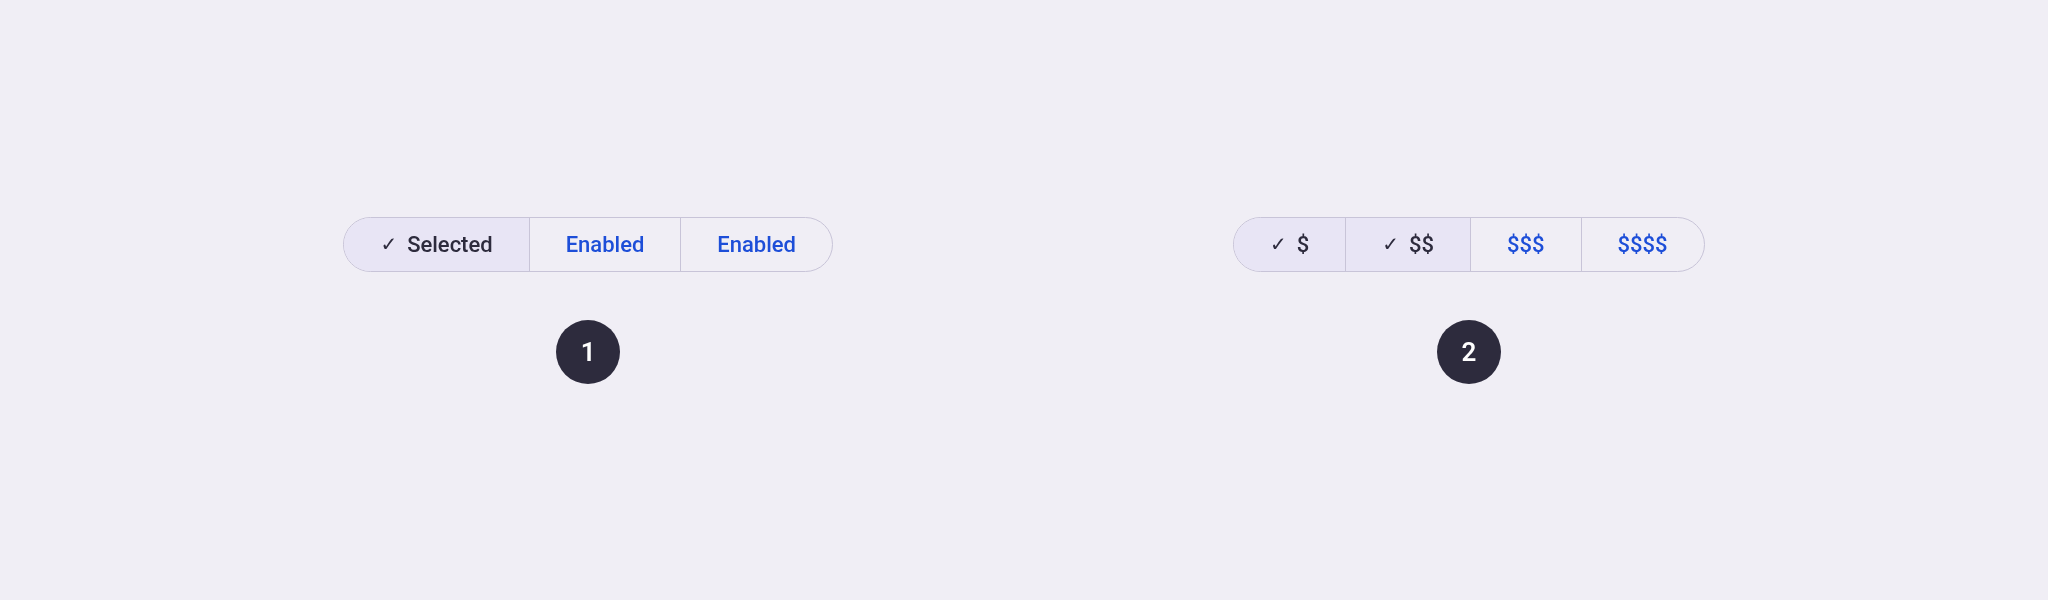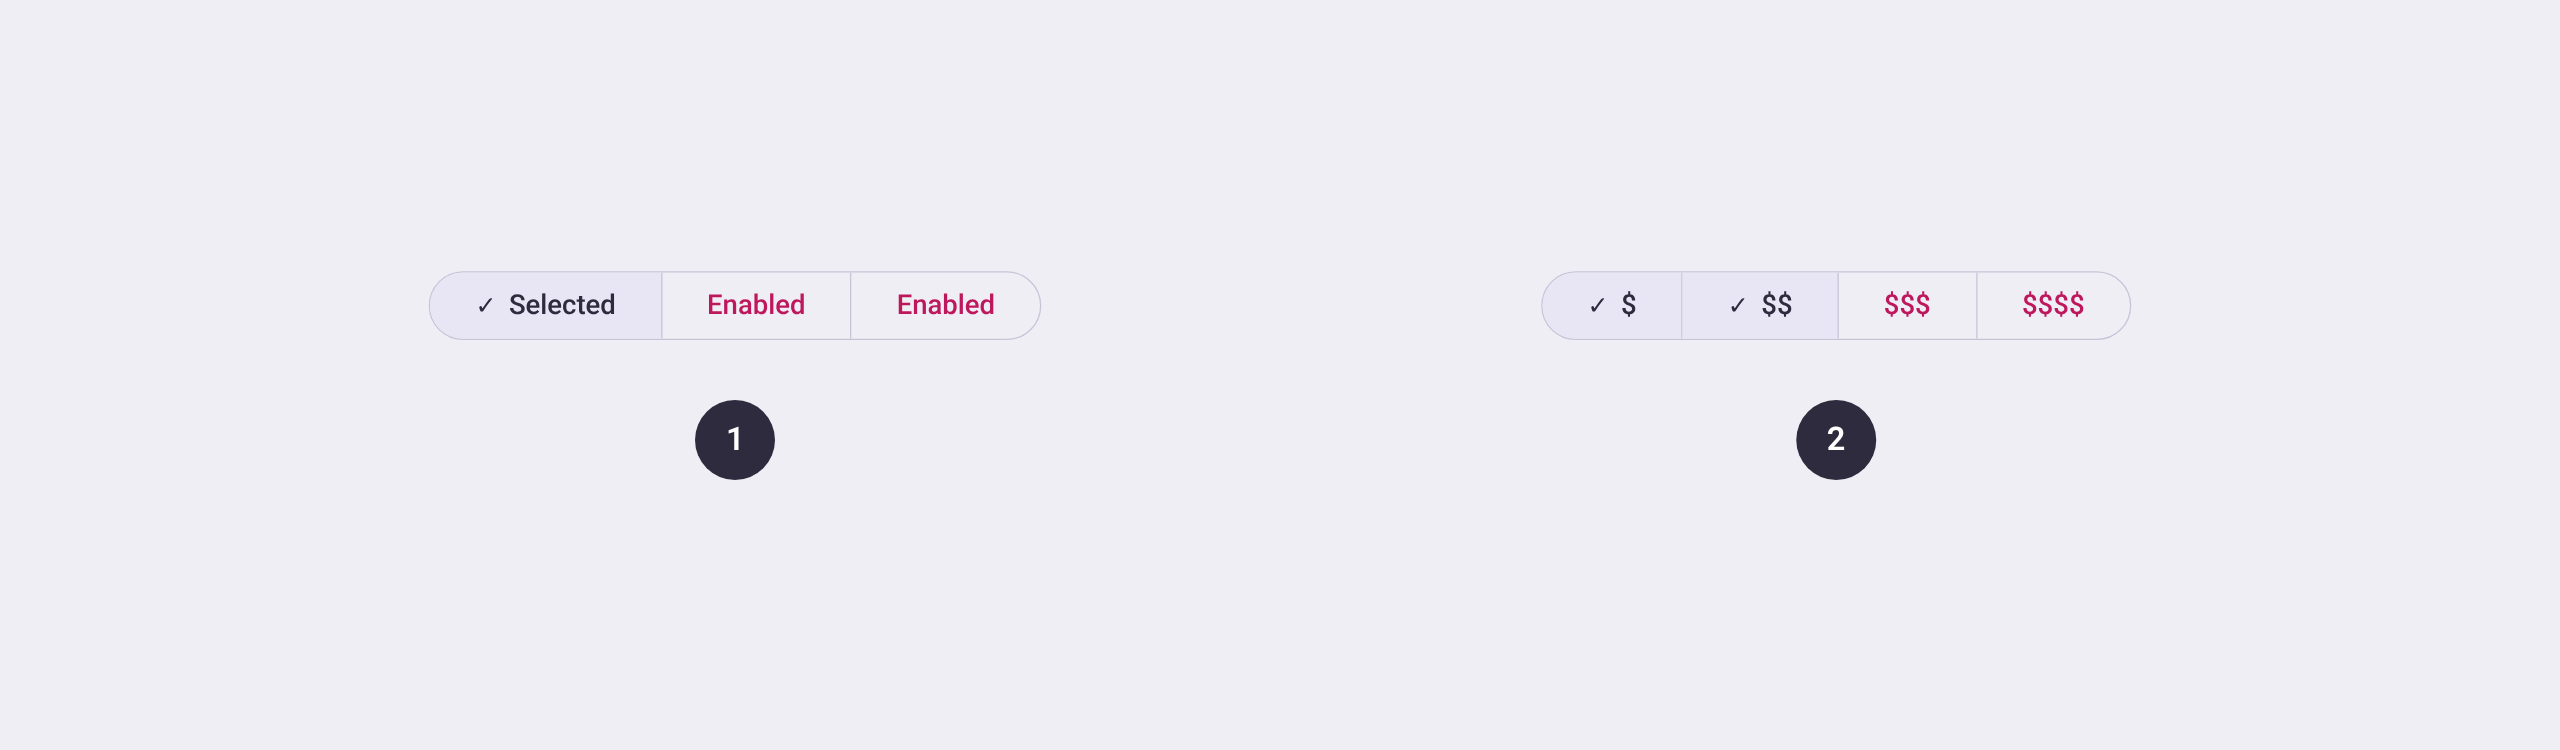--- a/index.html
+++ b/index.html
@@ -43,21 +43,21 @@
       background: #f0eef5;
     }
 
     .segment {
       display: flex;
       align-items: center;
       justify-content: center;
       padding: 14px 36px;
       font-size: 22px;
       font-weight: 500;
-      color: #be185d;
+      color: #1d4ed8;
       cursor: pointer;
       border-right: 1.5px solid #c8c4d8;
       gap: 10px;
       white-space: nowrap;
       user-select: none;
     }
 
     .segment:last-child {
       border-right: none;
     }

